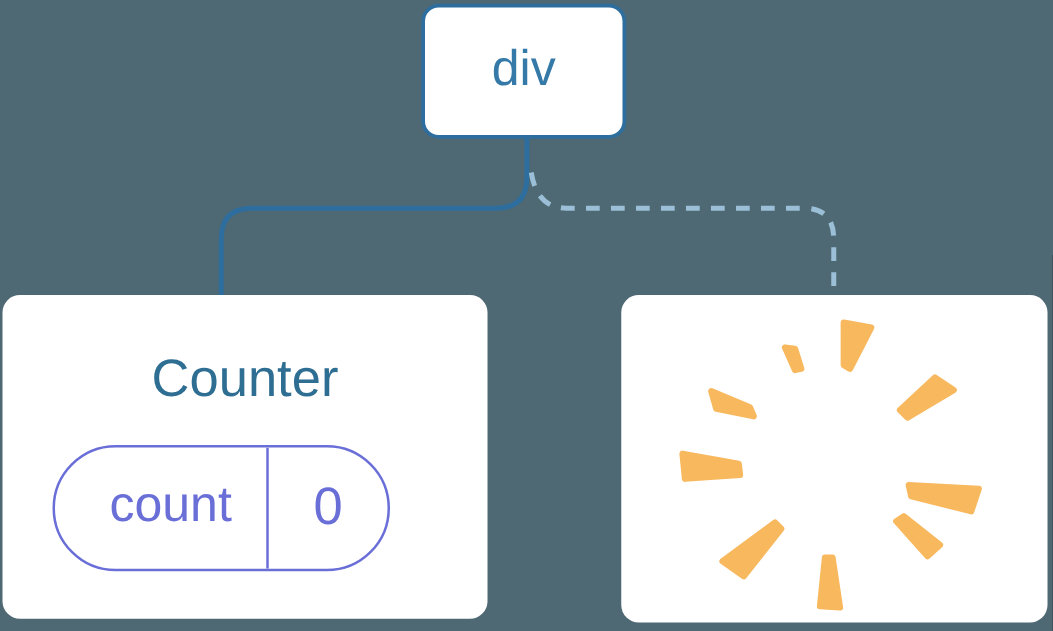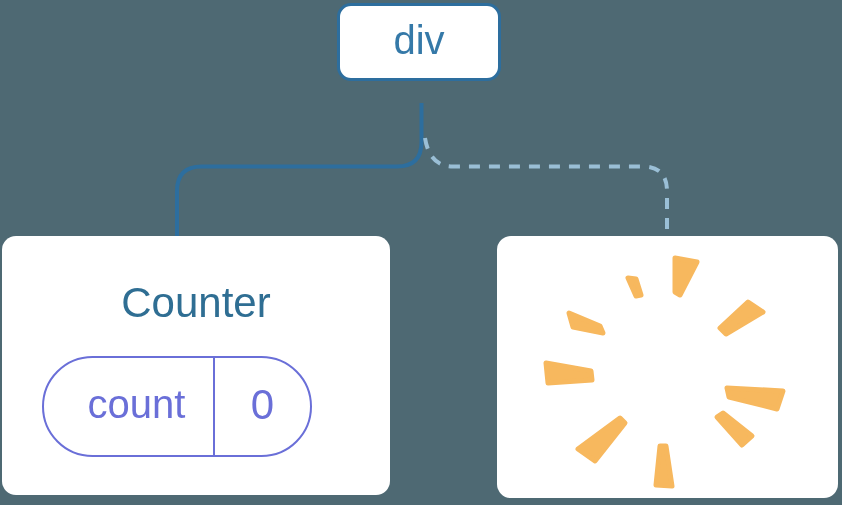--- a/index.html
+++ b/index.html
@@ -27,21 +27,21 @@
   }
   .dashed-line {
     stroke: var(--dashed-line, #9ABFD6);
     stroke-width: 4;
     fill: none;
     stroke-dasharray: 11 9;
   }
   .root-node {
     position: absolute;
     left: 337px; top: 3px;
-    width: 164px; height: 78px;
+    width: 164px; height: 108px;
     background: var(--card-bg, #fff);
     border: 3.5px solid var(--node-border, #2D6E9E);
     border-radius: 14px;
     box-sizing: border-box;
     display: flex;
     align-items: center;
     justify-content: center;
   }
   .root-node-label {
     color: var(--node-label, #3579A8);

